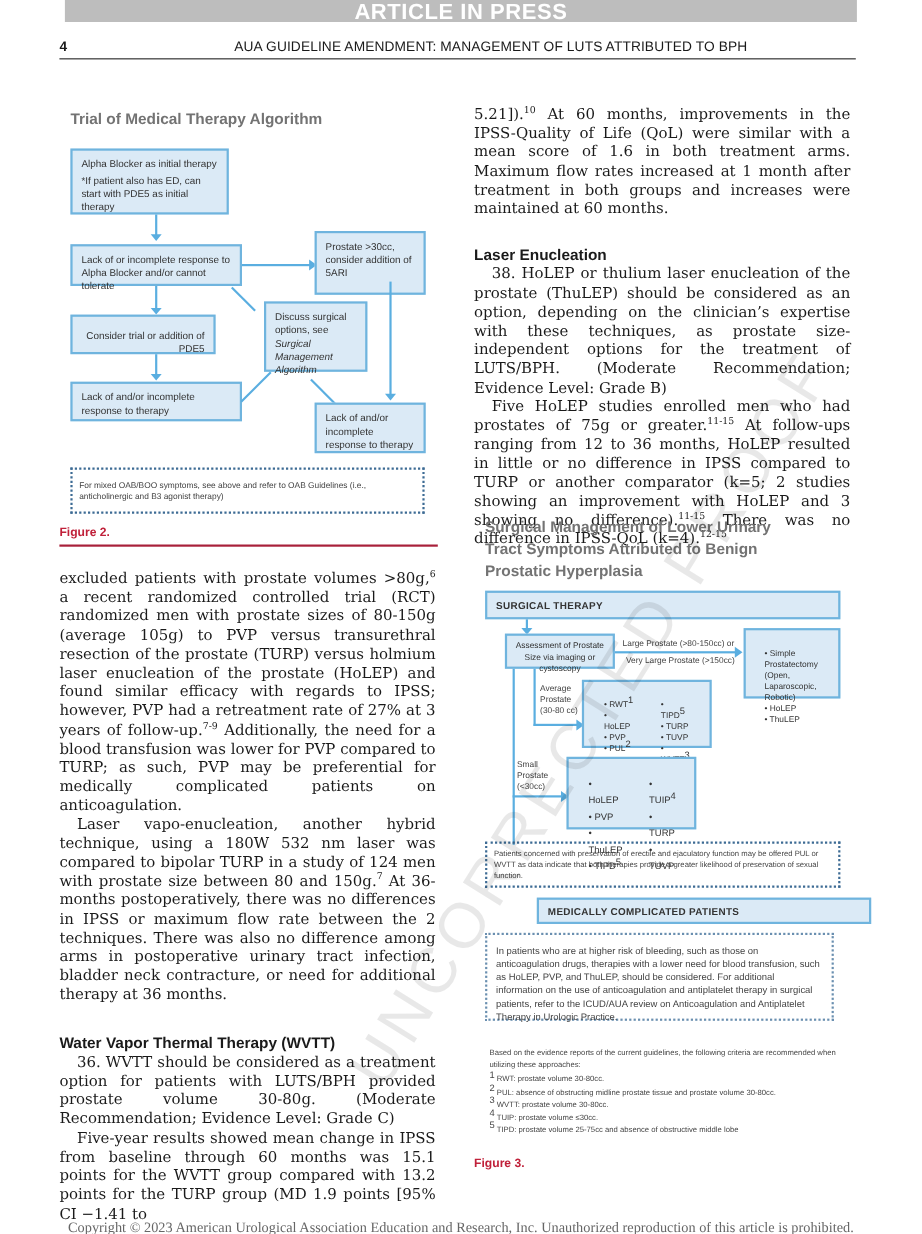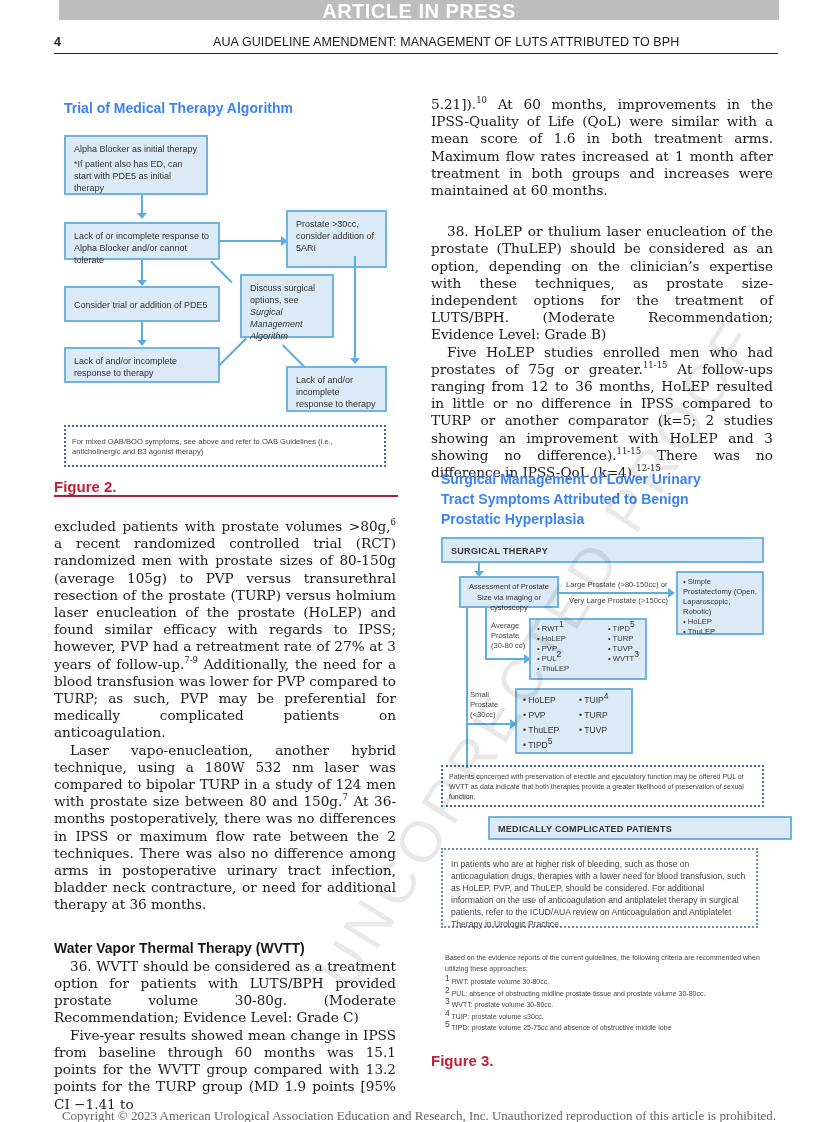--- a/index.html
+++ b/index.html
@@ -6,30 +6,30 @@
   body { width:838px; height:1122px; background:#fff; position:relative; overflow:hidden; font-family:"DejaVu Serif", serif; color:#1a1a1a; }
   .banner { position:absolute; left:59px; top:0; width:720px; height:20px; background:#bdbdbd; color:#fff; font-family:"Liberation Sans", sans-serif; font-weight:bold; font-size:20px; line-height:22px; text-align:center; letter-spacing:0.5px; }
   .runhead { position:absolute; left:54px; top:33px; width:724px; height:20px; border-bottom:1.5px solid #222; font-family:"Liberation Sans", sans-serif; font-size:12.5px; }
   .runhead .pg { position:absolute; left:0; top:2px; font-weight:bold; }
   .runhead .title { position:absolute; left:127px; top:2px; letter-spacing:0.1px;margin-left:32px; }
   .col { position:absolute; font-size:13.6px; line-height:17.2px; text-align:justify; }
   .col p { margin:0; }
   .col p.ind { text-indent:16px; }
   sup { font-size:8.5px; line-height:0; vertical-align:super; }
   .sec-head { font-family:"Liberation Sans", sans-serif; font-weight:bold; font-size:14px; margin:0 0 1px 0; }
-  .fig-title { position:absolute; font-family:"Liberation Sans", sans-serif; font-weight:bold; color:#3b82f6; }
+  .fig-title { position:absolute; font-family:"Liberation Sans", sans-serif; font-weight:bold; color:#737373; }
   .box { position:absolute; background:#dbeaf6; border:2px solid #6fb4de; box-sizing:border-box; font-family:"Liberation Sans", sans-serif; font-size:9px; line-height:12px; color:#333; padding:6px 8px; }
   .line { position:absolute; background:#5aaee0; }
   .arrow-d { position:absolute; width:0; height:0; border-left:5px solid transparent; border-right:5px solid transparent; border-top:6px solid #5aaee0; }
   .arrow-r { position:absolute; width:0; height:0; border-top:5px solid transparent; border-bottom:5px solid transparent; border-left:7px solid #5aaee0; }
   .dotbox { position:absolute; border:2px dotted #3d6b94; box-sizing:border-box; font-family:"Liberation Sans", sans-serif; font-size:7.6px; line-height:10px; color:#444; padding:6px 6px; }
-  .fig-caption { position:absolute; font-family:"Liberation Sans", sans-serif; font-weight:bold; font-size:15px; color:#c0213a; }
+  .fig-caption { position:absolute; font-family:"Liberation Sans", sans-serif; font-weight:bold; font-size:11px; color:#c0213a; }
   .red-rule { position:absolute; height:1.5px; background:#a8203a; }
   .lbl { position:absolute; font-family:"Liberation Sans", sans-serif; font-size:7.6px; line-height:10px; color:#444; }
-  ul.bl { list-style:none; margin:0; padding:0; }
+  ul.bl { list-style:none; margin:12px; padding:0; }
   ul.bl li::before { content:"• "; }
   .footnotes { position:absolute; font-family:"Liberation Sans", sans-serif; font-size:7px; line-height:11.5px; color:#444; }
   .footnotes div { white-space:nowrap; }
   .copyright { position:absolute; left:0; width:838px; top:1108px; text-align:center; font-family:"Liberation Serif", serif; font-size:13px; color:#666; }
   .watermark { position:absolute; left:150px; top:620px; font-family:"Liberation Sans", sans-serif; font-size:58px; letter-spacing:6px; color:rgba(0,0,0,0.09); transform:rotate(-58deg); transform-origin:center; white-space:nowrap; pointer-events:none; }
 </style>
 </head>
 <body>
 
 <div class="banner">ARTICLE IN PRESS</div>
@@ -59,21 +59,21 @@
 
 <div class="line" style="left:141px; top:260px; width:2px; height:22px;"></div>
 <div class="arrow-d" style="left:137px; top:280px;"></div>
 
 <div class="line" style="left:210px; top:262px; width:2px; height:30px; transform:rotate(-45deg); transform-origin:top left;"></div>
 
 <div class="box" style="left:240px; top:274px; width:94px; height:64px;">
   <span>Discuss surgical options, see </span><i>Surgical Management Algorithm</i>
 </div>
 
-<div class="box" style="left:64px; top:286px; width:156px; height:36px; padding-top:11px;"><span>Consider trial or addition of PDE5</span></div>
+<div class="box" style="left:64px; top:286px; width:132px; height:36px; padding-top:11px;text-align:right;"><span>Consider trial or addition of PDE5</span></div>
 
 <div class="line" style="left:141px; top:322px; width:2px; height:20px;"></div>
 <div class="arrow-d" style="left:137px; top:340px;"></div>
 
 <div class="box" style="left:64px; top:347px; width:156px; height:36px;"><span>Lack of and/or incomplete response to therapy</span></div>
 
 <div class="line" style="left:220px; top:366px; width:2px; height:38px; transform:rotate(-135deg); transform-origin:top left;"></div>
 <div class="line" style="left:306px; top:367px; width:2px; height:32px; transform:rotate(135deg); transform-origin:top left;"></div>
 
 <div class="box" style="left:286px; top:366px; width:101px; height:46px;"><span>Lack of and/or incomplete response to therapy</span></div>
@@ -88,20 +88,21 @@
   <p class="ind"><span>Laser vapo-enucleation, another hybrid technique, using a 180W 532 nm laser was compared to bipolar TURP in a study of 124 men with prostate size between 80 and 150g.</span><sup>7</sup><span> At 36-months postoperatively, there was no differences in IPSS or maximum flow rate between the 2 techniques. There was also no difference among arms in postoperative urinary tract infection, bladder neck contracture, or need for additional therapy at 36 months.</span></p>
   <div style="height:26px;"></div>
   <div class="sec-head">Water Vapor Thermal Therapy (WVTT)</div>
   <p class="ind">36. WVTT should be considered as a treatment option for patients with LUTS/BPH provided prostate volume 30-80g. (Moderate Recommendation; Evidence Level: Grade C)</p>
   <p class="ind">Five-year results showed mean change in IPSS from baseline through 60 months was 15.1 points for the WVTT group compared with 13.2 points for the TURP group (MD 1.9 points [95% CI −1.41 to</p>
 </div>
 
 <div class="col" style="left:431px; top:96px; width:342px;">
   <p><span>5.21]).</span><sup>10</sup><span> At 60 months, improvements in the IPSS-Quality of Life (QoL) were similar with a mean score of 1.6 in both treatment arms. Maximum flow rates increased at 1 month after treatment in both groups and increases were maintained at 60 months.</span></p>
   <div style="height:24px;"></div>
+  <div class="sec-head">Laser Enucleation</div>
   <p class="ind">38. HoLEP or thulium laser enucleation of the prostate (ThuLEP) should be considered as an option, depending on the clinician’s expertise with these techniques, as prostate size-independent options for the treatment of LUTS/BPH. (Moderate Recommendation; Evidence Level: Grade B)</p>
   <p class="ind"><span>Five HoLEP studies enrolled men who had prostates of 75g or greater.</span><sup>11-15</sup><span> At follow-ups ranging from 12 to 36 months, HoLEP resulted in little or no difference in IPSS compared to TURP or another comparator (k=5; 2 studies showing an improvement with HoLEP and 3 showing no difference).</span><sup>11-15</sup><span> There was no difference in IPSS-QoL (k=4).</span><sup>12-15</sup></p>
 </div>
 
 <div class="fig-title" style="left:441px; top:469px; width:290px; font-size:14px; line-height:20px;">Surgical Management of Lower Urinary Tract Symptoms Attributed to Benign Prostatic Hyperplasia</div>
 
 <div class="box" style="left:441px; top:537px; width:323px; height:26px; font-weight:bold; font-size:9px; padding-top:6px; letter-spacing:0.3px;"><span>SURGICAL THERAPY</span></div>
 
 <div class="line" style="left:478px; top:563px; width:2px; height:10px;"></div>
 <div class="arrow-d" style="left:474px; top:571px;"></div>

